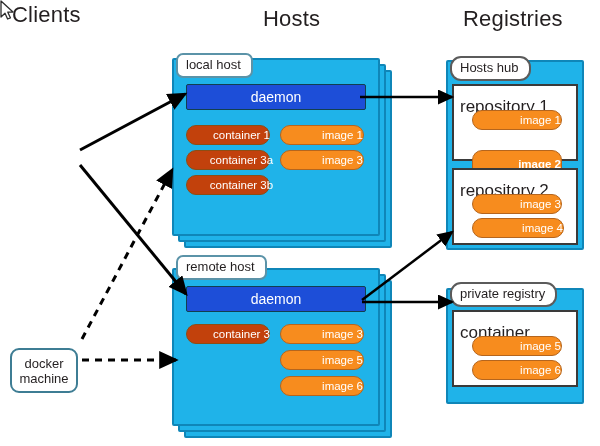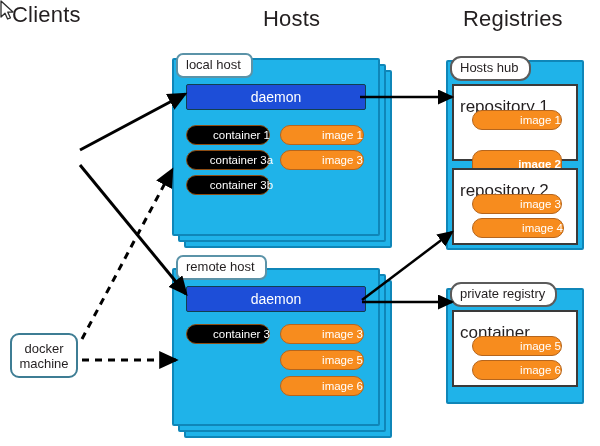--- a/index.html
+++ b/index.html
@@ -45,21 +45,21 @@
     align-items: center;
     justify-content: center;
     text-align: center;
     font-size: 13px;
     line-height: 15px;
     color: #231f20;
     box-sizing: border-box;
     z-index: 6;
   }
   #client-docker        { left: 10px; top: 142px; width: 68px;  height: 31px; }
-  #client-docker-machine{ left: 10px; top: 333px; width: 68px;  height: 45px; }
+  #client-docker-machine{ left: 10px; top: 348px; width: 68px;  height: 45px; }
 
   
   .host-stack { position: absolute; }
   .host-layer {
     position: absolute;
     background: #1fb3e9;
     border: 2px solid #0f86b8;
     box-sizing: border-box;
     border-radius: 2px;
   }
@@ -103,21 +103,21 @@
     border-radius: 10px;
     color: #ffffff;
     font-size: 11.5px;
     display: flex;
     align-items: center;
     justify-content: center;
     box-sizing: border-box;
     z-index: 5;
     white-space: nowrap;
   }
-  .pill.container { background: #000000; border: 1px solid #8d4d14; padding-left: 27px; }
+  .pill.container { background: #c2410c; border: 1px solid #8d4d14; padding-left: 27px; }
   .pill.image     { background: #f78c1e; border: 1px solid #b5651d; justify-content: flex-end; }
 
   
   .registry-card {
     position: absolute;
     background: #1fb3e9;
     border: 2px solid #0f86b8;
     box-sizing: border-box;
     border-radius: 2px;
     z-index: 3;

